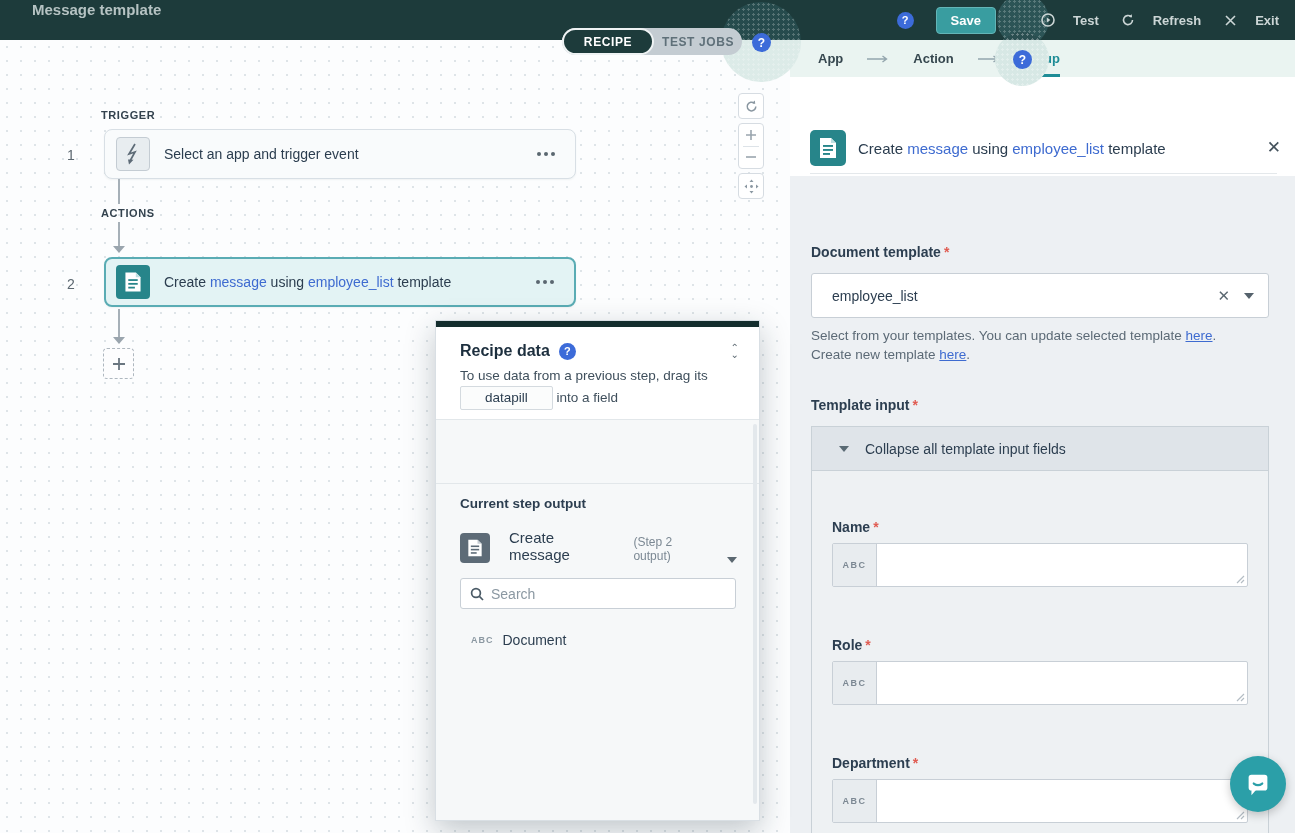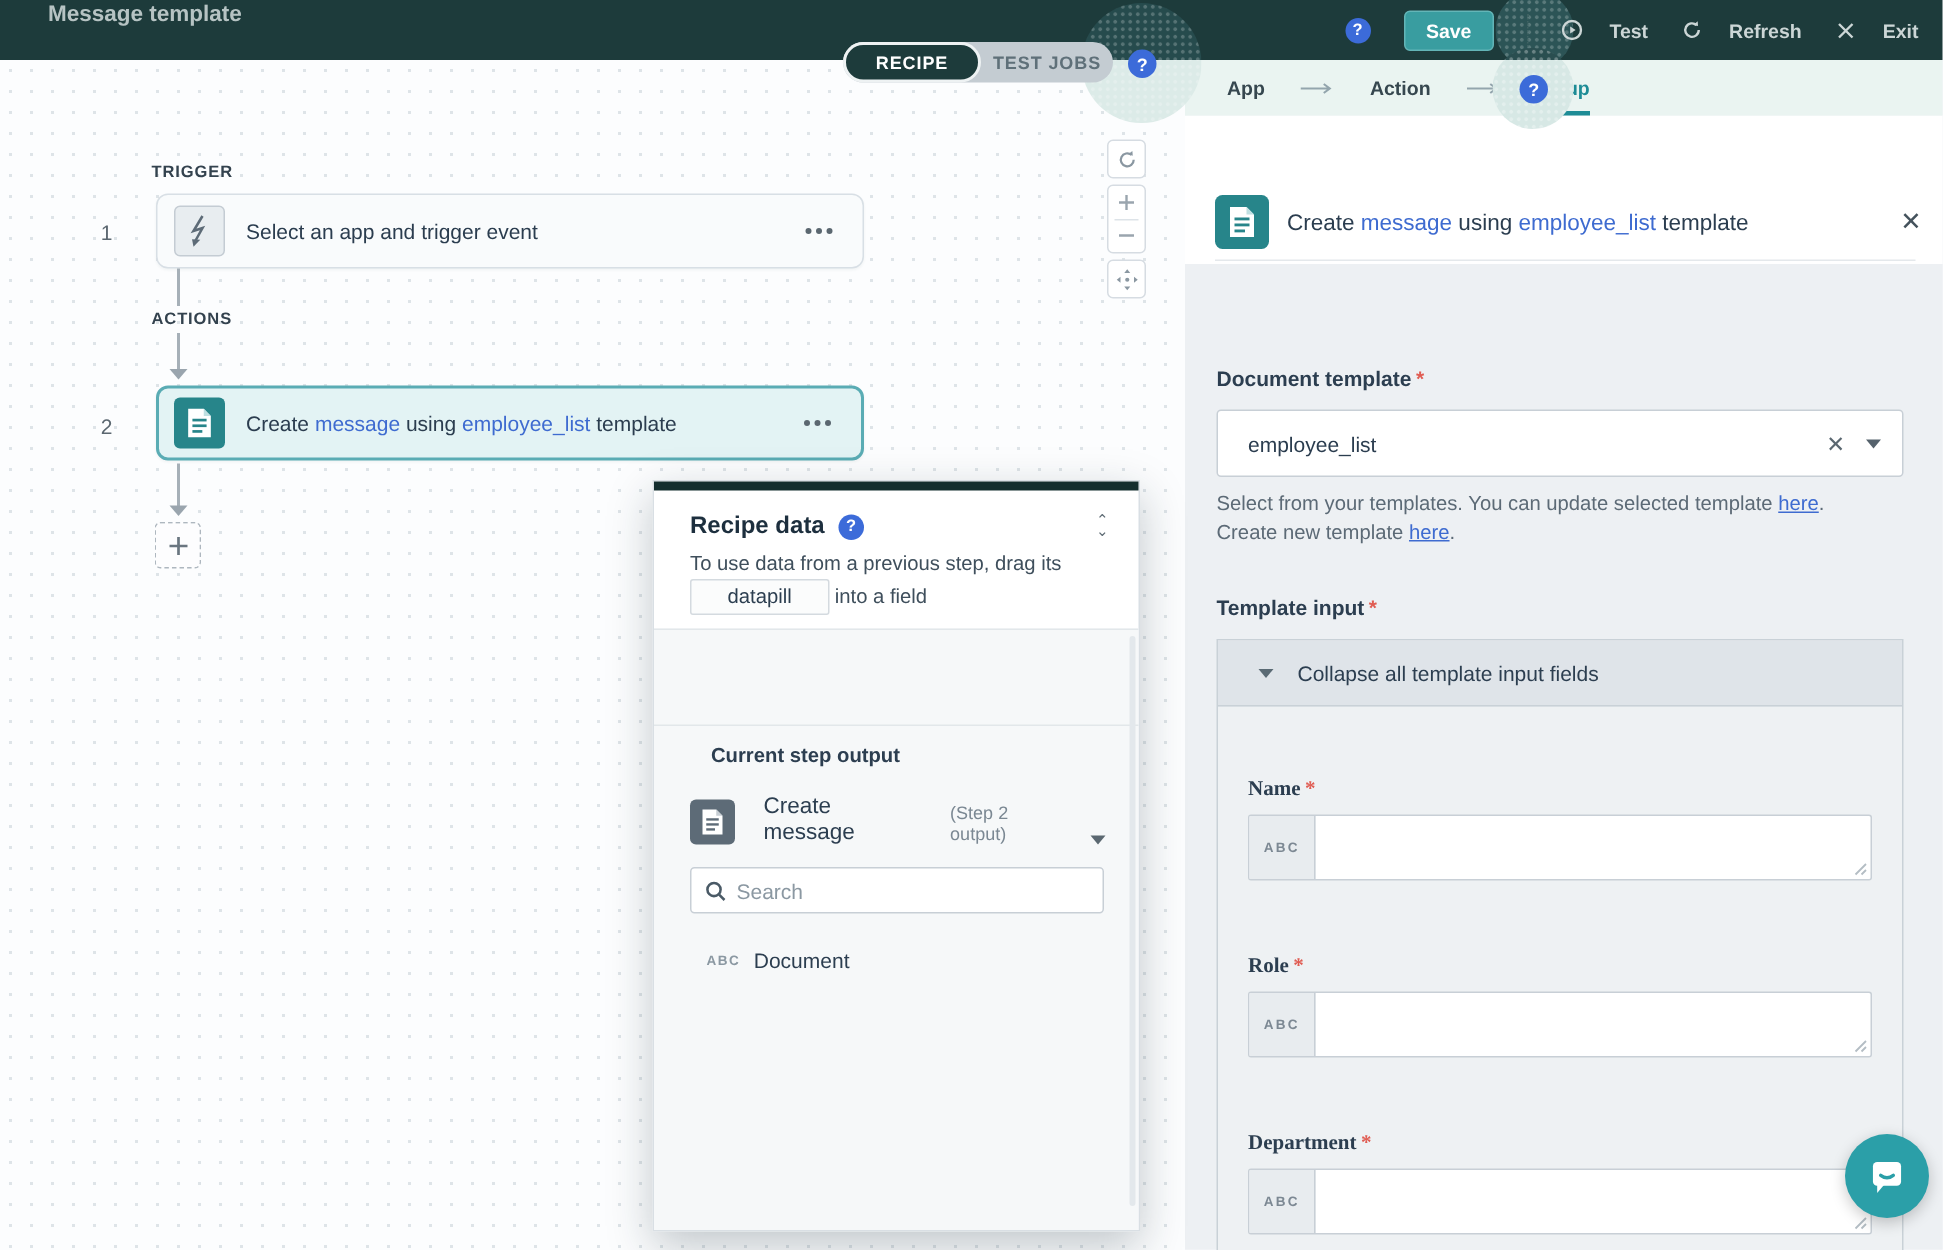--- a/index.html
+++ b/index.html
@@ -93,21 +93,21 @@
   .selectbox .val { font-size:14px; color:#2b3d4f; }
   .sel-clear { margin-left:auto; color:#5b6871; font-size:15px; padding:0 14px; cursor:pointer; }
   .caret-down { width:0; height:0; border-left:5px solid transparent; border-right:5px solid transparent; border-top:6px solid #55626c; cursor:pointer; }
   .helper { position:absolute; left:21px; top:150px; width:448px; font-size:13.5px; line-height:19px; color:#5c6a76; }
   .helper a { color:#3e6bd0; text-decoration:underline; cursor:pointer; }
 
   .ti-section { position:absolute; left:21px; top:250px; width:458px; height:422px; border:1px solid #c9d1d7; background:#eef1f3; }
   .ti-head { height:44px; background:#dfe4e9; border-bottom:1px solid #c9d1d7; display:flex; align-items:center; padding-left:27px; gap:16px; cursor:pointer; }
   .tri-down { width:0; height:0; border-left:5px solid transparent; border-right:5px solid transparent; border-top:6px solid #5a6a74; }
   .ti-head-label { font-size:14px; color:#2c3e50; }
-  .tfield-label { position:absolute; left:20px; font-size:14px; font-weight:bold; color:#2c3e50;font-family:Liberation Serif, serif; }
+  .tfield-label { position:absolute; left:20px; font-size:14px; font-weight:bold; color:#2c3e50; }
   .tfield { position:absolute; left:20px; width:416px; height:44px; display:flex; border:1px solid #c8cfd6; border-radius:2px; background:#fff; }
   .abc { width:44px; background:#e8ecef; border-right:1px solid #c8cfd6; display:flex; align-items:center; justify-content:center;
          font-size:9px; letter-spacing:1.5px; color:#7c8893; font-weight:bold; flex:0 0 auto; }
   .tfield textarea { flex:1; border:none; outline:none; resize:none; font-family:"Liberation Sans",sans-serif; font-size:14px; color:#2b3d4f; padding:8px 10px; background:transparent; }
   .resize-h { position:absolute; right:2px; bottom:2px; pointer-events:none; }
 
   
   .popup { position:absolute; left:435px; top:320px; width:325px; height:501px; background:#fff; z-index:20;
            box-shadow:0 10px 28px rgba(20,40,50,.25); border:1px solid #d9dfe4; }
   .popup-topstrip { height:6px; background:#142e2e; }
@@ -115,21 +115,21 @@
   .pd-title { font-size:16px; font-weight:bold; color:#1d2f3e; }
   .pd-collapse { margin-left:auto; display:flex; flex-direction:column; line-height:7px; color:#5b6871; font-size:10px; cursor:pointer; }
   .pd-desc { position:absolute; left:24px; top:45px; width:280px; font-size:13.5px; color:#3f4f5c; line-height:20px; }
   .pill-chip { display:inline-block; border:1px solid #d4dadf; background:#fbfcfc; border-radius:2px; padding:1px 24px; color:#2c3e50; }
   .pd-body { position:absolute; left:0; top:98px; right:0; bottom:0; background:#f6f8f9; border-top:1px solid #e2e7ea; }
   .prop-row { position:absolute; left:24px; top:13px; right:22px; height:38px; display:flex; align-items:center; gap:14px; cursor:pointer; }
   .prop-ico { width:28px; height:28px; border-radius:4px; background:#22797e; display:flex; align-items:center; justify-content:center; }
   .prop-label { font-size:14.5px; color:#2c3e50; }
   .chev-r { margin-left:auto; color:#5b6871; font-size:14px; }
   .pd-div { position:absolute; left:0; right:0; border-top:1px solid #e2e7ea; }
-  .cso-label { position:absolute; left:24px; top:76px; font-size:13.5px; font-weight:bold; color:#2c3e50;margin-left:14px; }
+  .cso-label { position:absolute; left:24px; top:76px; font-size:13.5px; font-weight:bold; color:#2c3e50; }
   .cso-row { position:absolute; left:24px; top:103px; right:22px; height:40px; display:flex; align-items:flex-end; gap:19px; cursor:pointer; }
   .cso-ico { width:30px; height:30px; border-radius:4px; background:#5d6b77; display:flex; align-items:center; justify-content:center; }
   .cso-name { font-size:15px; color:#2c3e50; }
   .cso-note { font-size:12px; color:#7b8893; margin-left:2px; }
   .chev-d { margin-left:auto; width:0; height:0; border-left:5px solid transparent; border-right:5px solid transparent; border-top:6px solid #5b6871; }
   .pd-search { position:absolute; left:24px; top:158px; width:276px; height:31px; background:#fff; border:1px solid #c8cfd6; border-radius:3px;
                display:flex; align-items:center; padding:0 9px; gap:7px; }
   .pd-search input { border:none; outline:none; flex:1; font-family:"Liberation Sans",sans-serif; font-size:14px; color:#2b3d4f; background:transparent; }
   .pd-search input::placeholder { color:#8b98a2; }
   .pd-item { position:absolute; left:35px; top:212px; display:flex; align-items:center; gap:9px; cursor:grab; }

